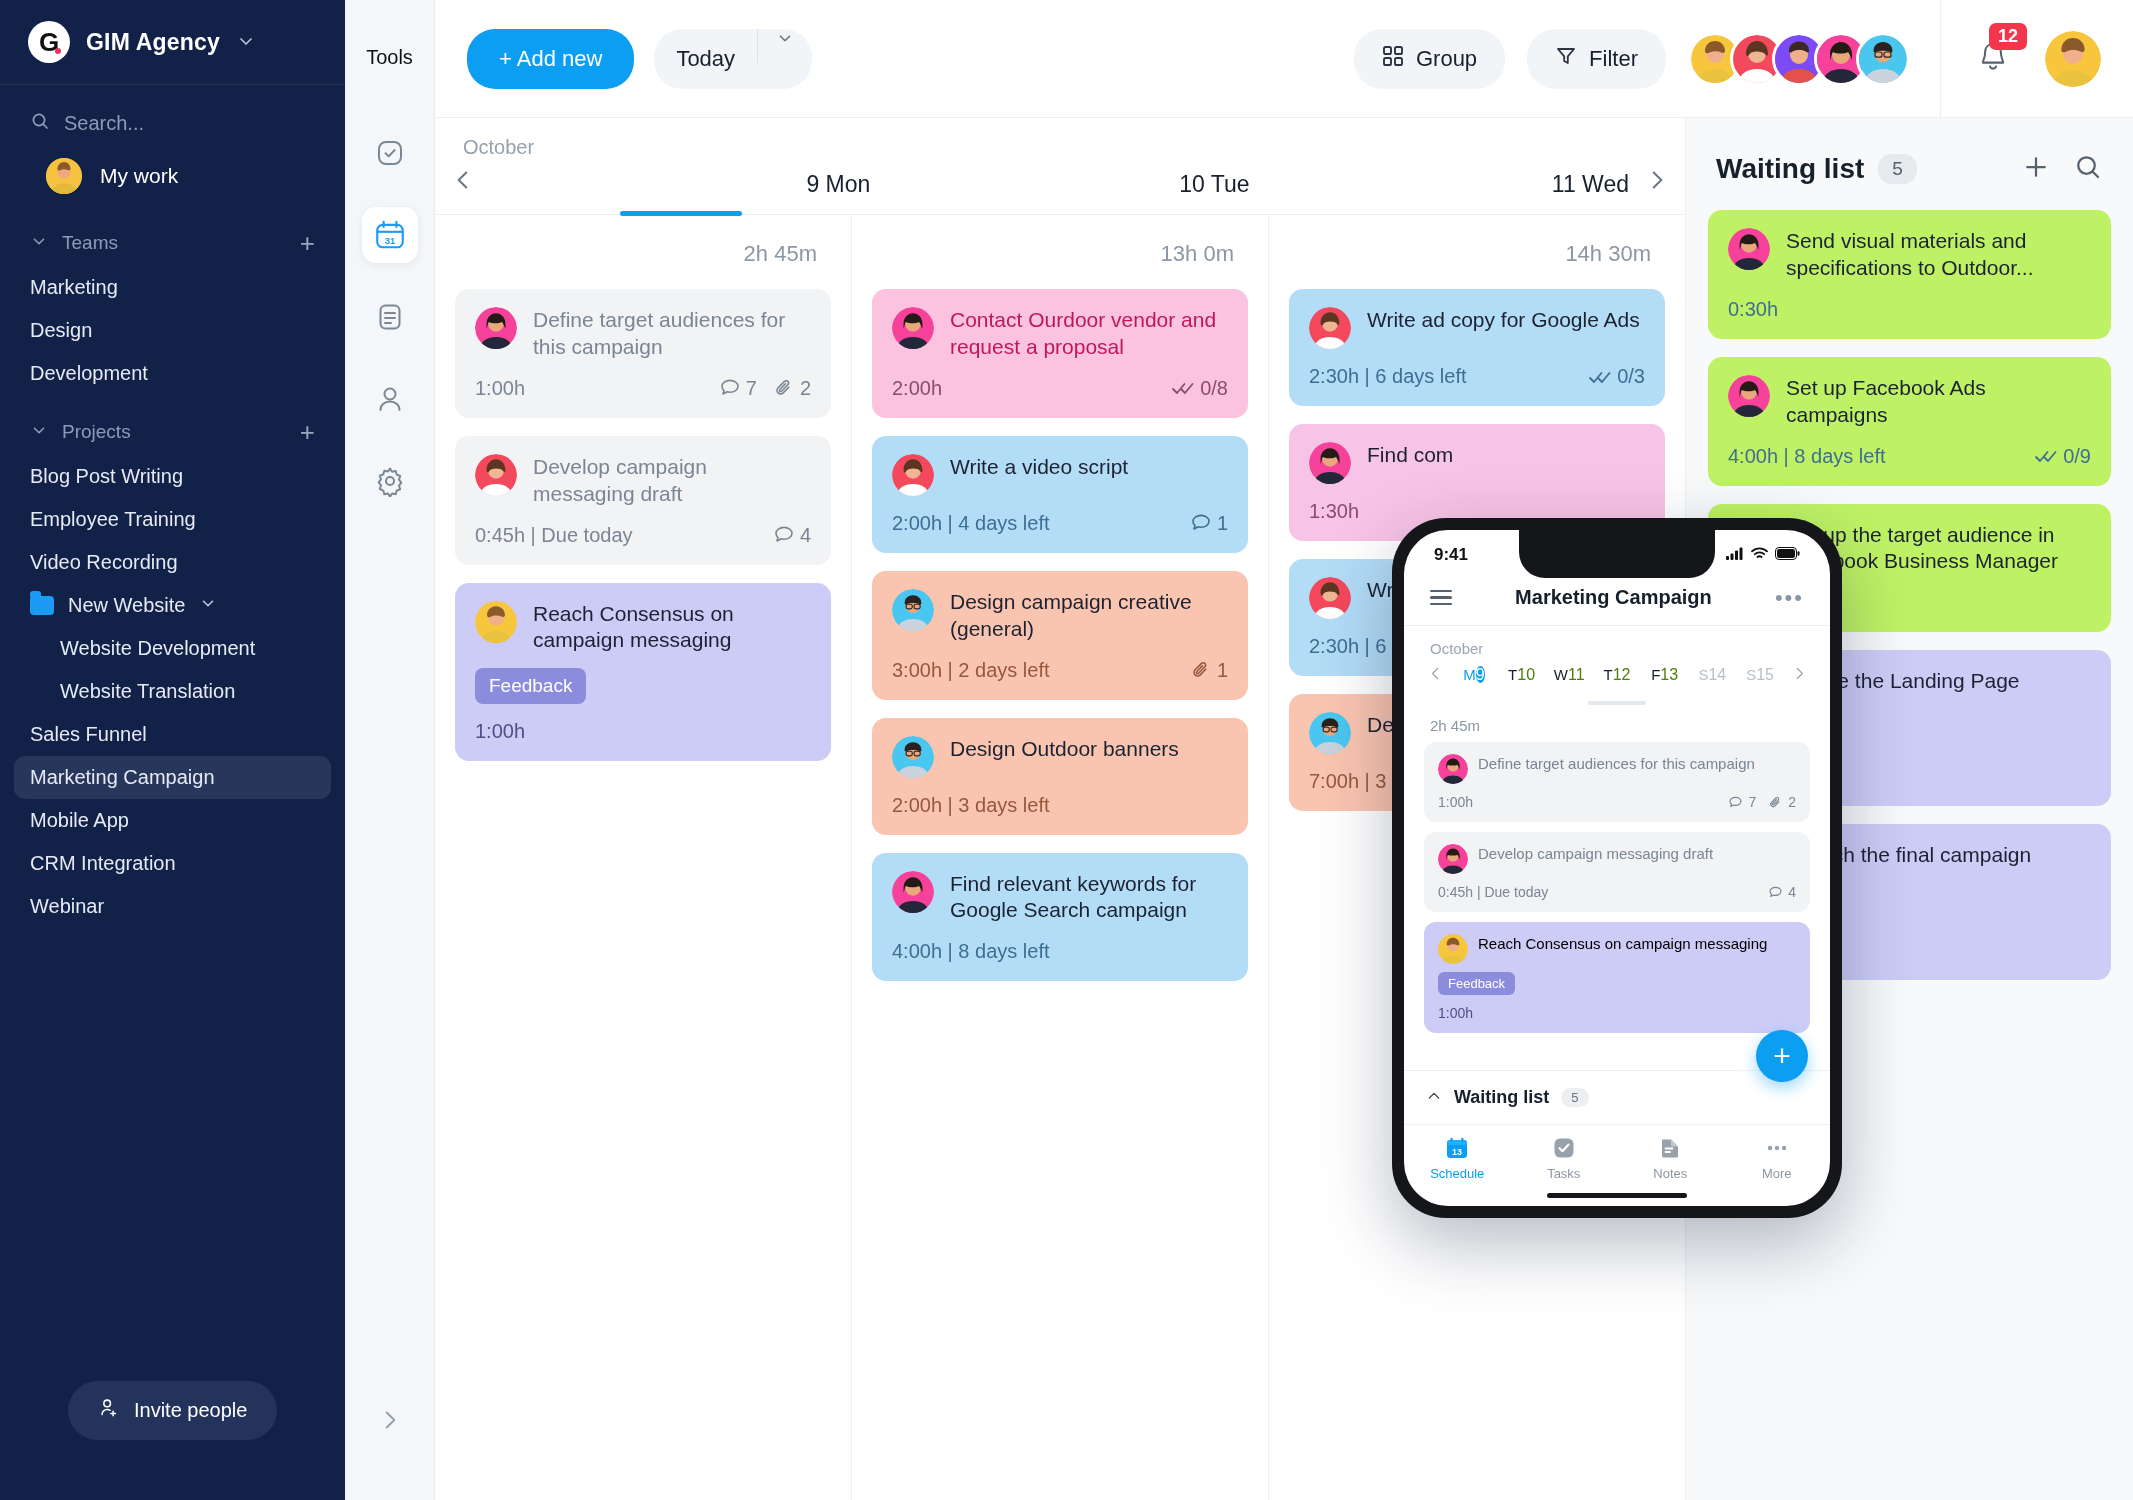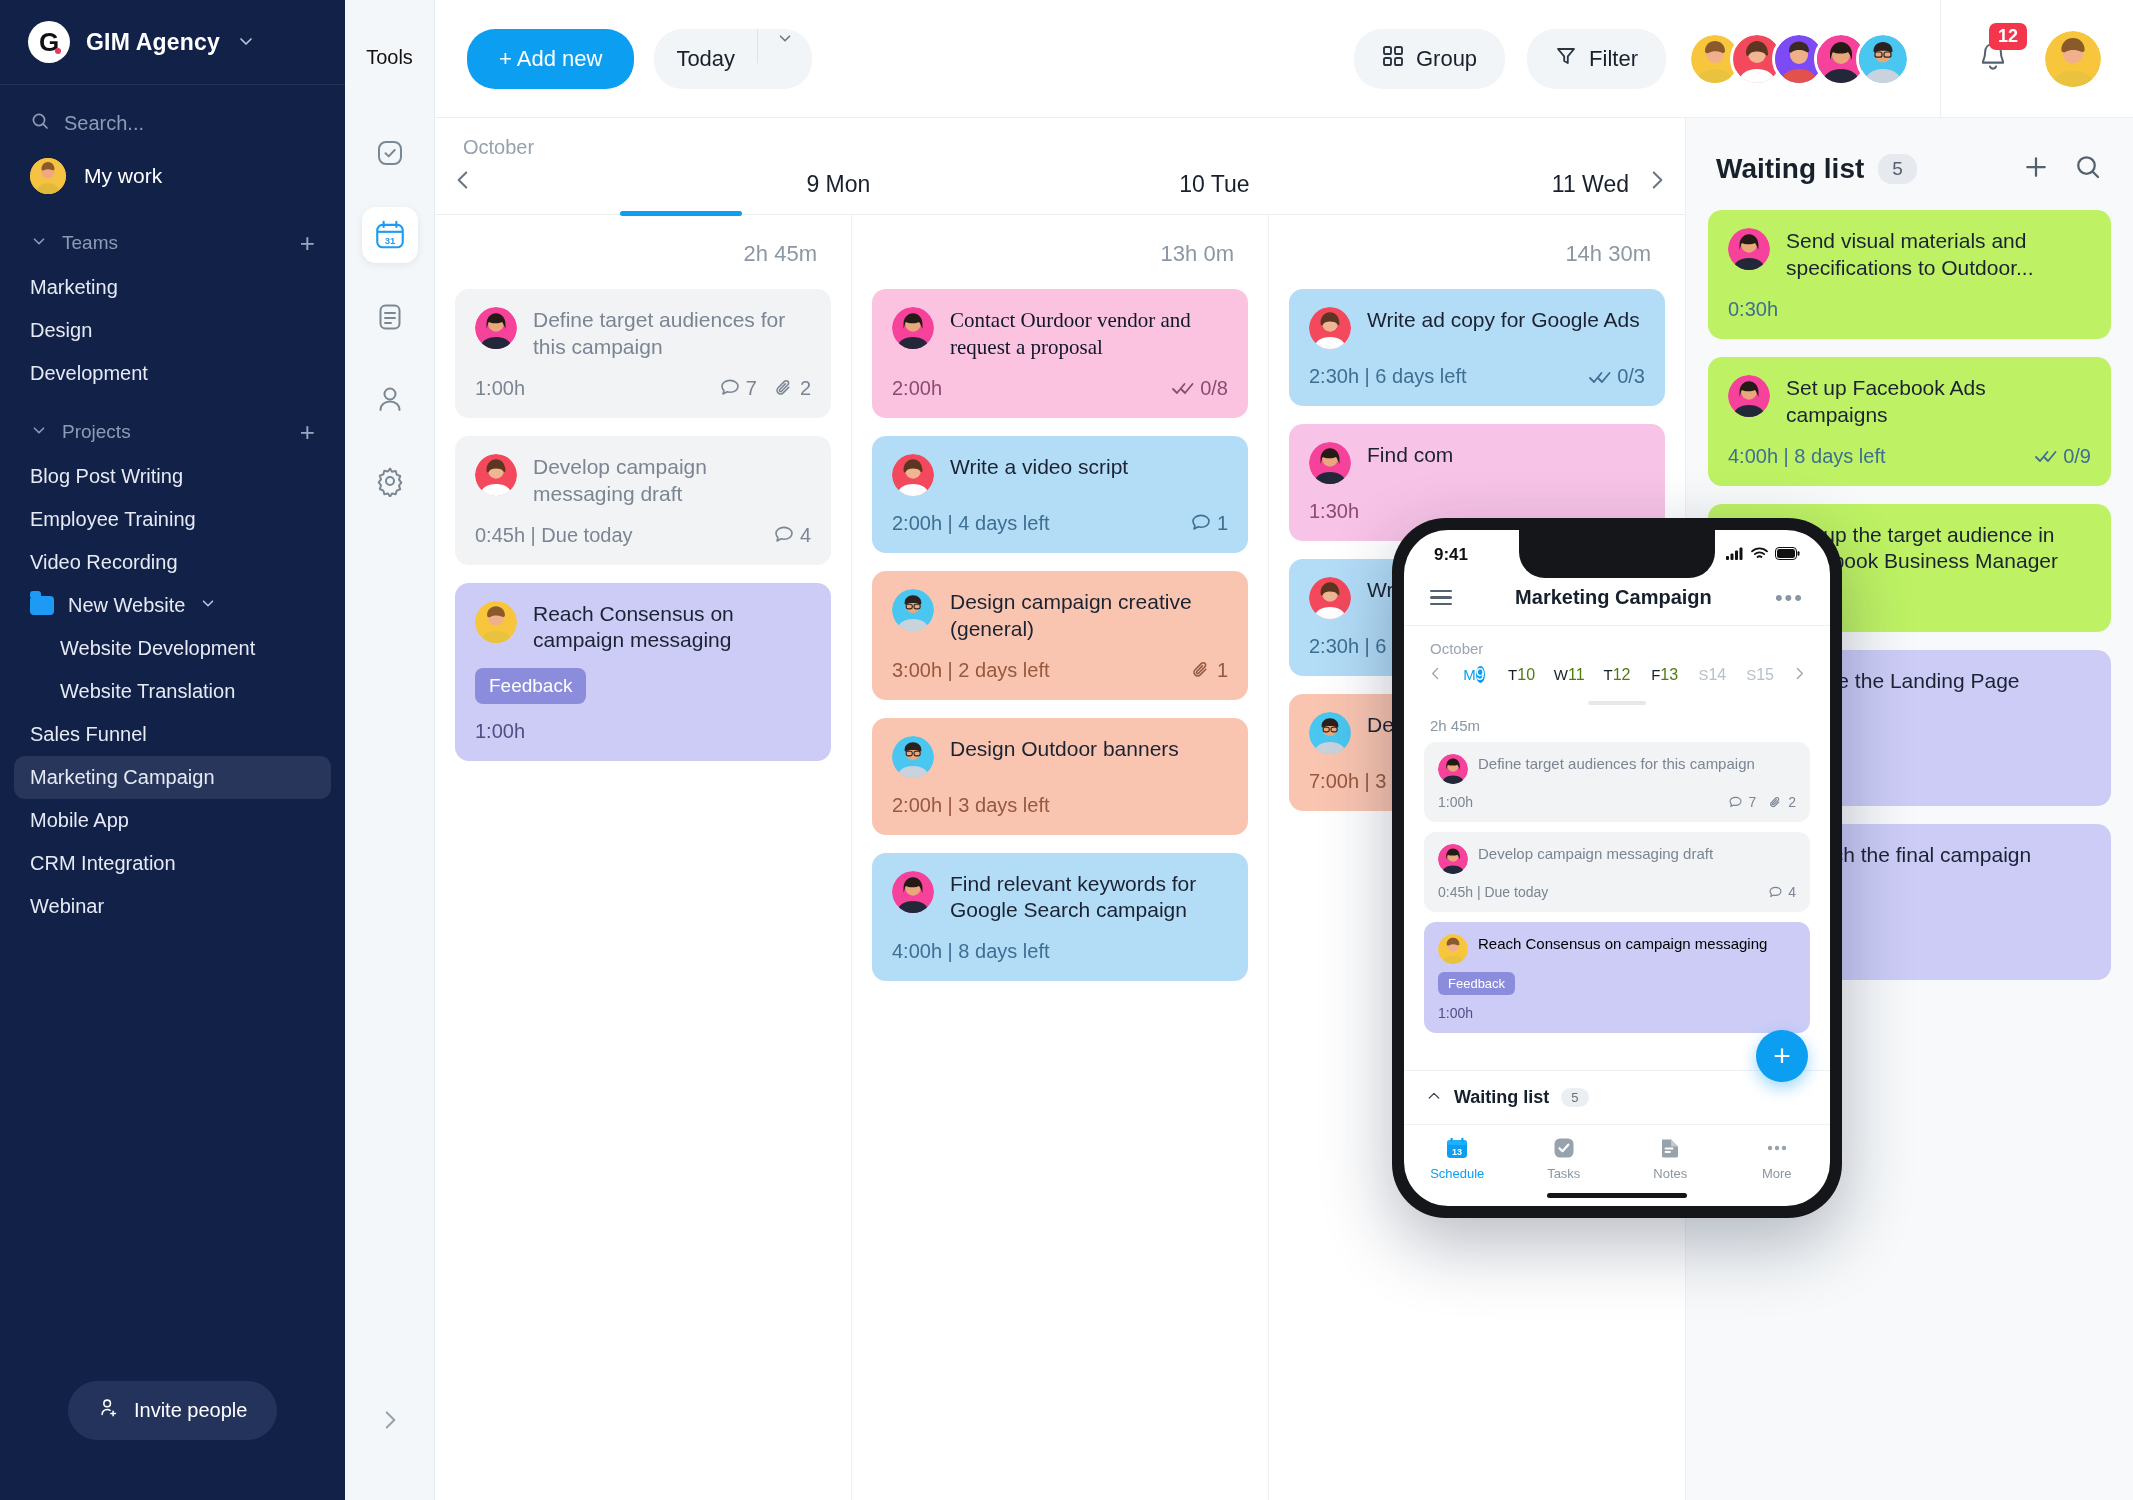--- a/index.html
+++ b/index.html
@@ -38,21 +38,21 @@
     padding: 26px 30px 10px 30px; color: #8e9bb7; font-size: 20px;
   }
   .search-row input {
     background: transparent; border: 0; outline: 0; color: #86efac;
     font-size: 20px; font-family: inherit; width: 200px;
   }
   .search-row input::placeholder { color: #8e9bb7; }
 
   .mywork {
     display: flex; align-items: center; gap: 18px;
-    padding: 12px 30px; color: #fff; font-size: 21px; cursor: pointer;
+    padding: 12px 46px; color: #fff; font-size: 21px; cursor: pointer;
   }
   .av { border-radius: 50%; flex: none; overflow: hidden; position: relative; }
   .av svg { display: block; width: 100%; height: 100%; }
 
   .sec-head {
     display: flex; align-items: center; gap: 14px;
     padding: 24px 30px 10px 30px; color: #8e9bb7; font-size: 19px;
   }
   .sec-head .plus { margin-left: auto; font-size: 26px; color: #9aa7c2; line-height: 1; }
   .nav-item {
@@ -157,21 +157,21 @@
   .card-top { display: flex; gap: 16px; align-items: flex-start; }
   .card-title { font-size: 21px; line-height: 1.28; color: #1b2333; }
   .card-meta { display: flex; align-items: center; margin-top: 16px; font-size: 20px; }
   .card-meta .right { margin-left: auto; display: flex; align-items: center; gap: 16px; }
   .mi { display: inline-flex; align-items: center; gap: 5px; }
   .timechip { display: flex; align-items: center; gap: 10px; font-size: 21px; margin-bottom: 8px; color: #8a5a17; }
   .tag { display: inline-block; border-radius: 8px; padding: 7px 14px; font-size: 19px; color: #fff; margin: 14px 0 0 0; }
 
   
   .c-grey { background: #f1f3f5; } .c-grey .card-title, .c-grey .card-meta { color: #7b8593; }
-  .c-pink { background: #fbc3e0; } .c-pink .card-title { color: #0f172a; font-family: Liberation Serif, serif; } .c-pink .card-meta { color: #8d4a70; }
+  .c-pink { background: #fbc3e0; } .c-pink .card-title { color: #be185d; } .c-pink .card-meta { color: #8d4a70; }
   .c-blue { background: #b3dcf7; } .c-blue .card-title { color: #1b2333; } .c-blue .card-meta { color: #3e6f92; }
   .c-blue2{ background: #bef264; } .c-blue2 .card-title { color: #1b2333; } .c-blue2 .card-meta { color: #3e6f92; }
   .c-peach{ background: #fac5b0; } .c-peach .card-title { color: #1b2333; } .c-peach .card-meta { color: #96583f; }
   .c-purple{background: #ccccf7; } .c-purple .card-title { color: #1b2333; } .c-purple .card-meta { color: #4f4f86; }
   .c-orange{background: #fbdcad; } .c-orange .card-title { color: #1b2333; }
   .c-pink2{ background: #f7c3e6; } .c-pink2 .card-title { color: #1b2333; } .c-pink2 .card-meta { color: #8d4a70; }
   .tag-fb { background: #8c8cdd; }
 
   
   .waiting {

